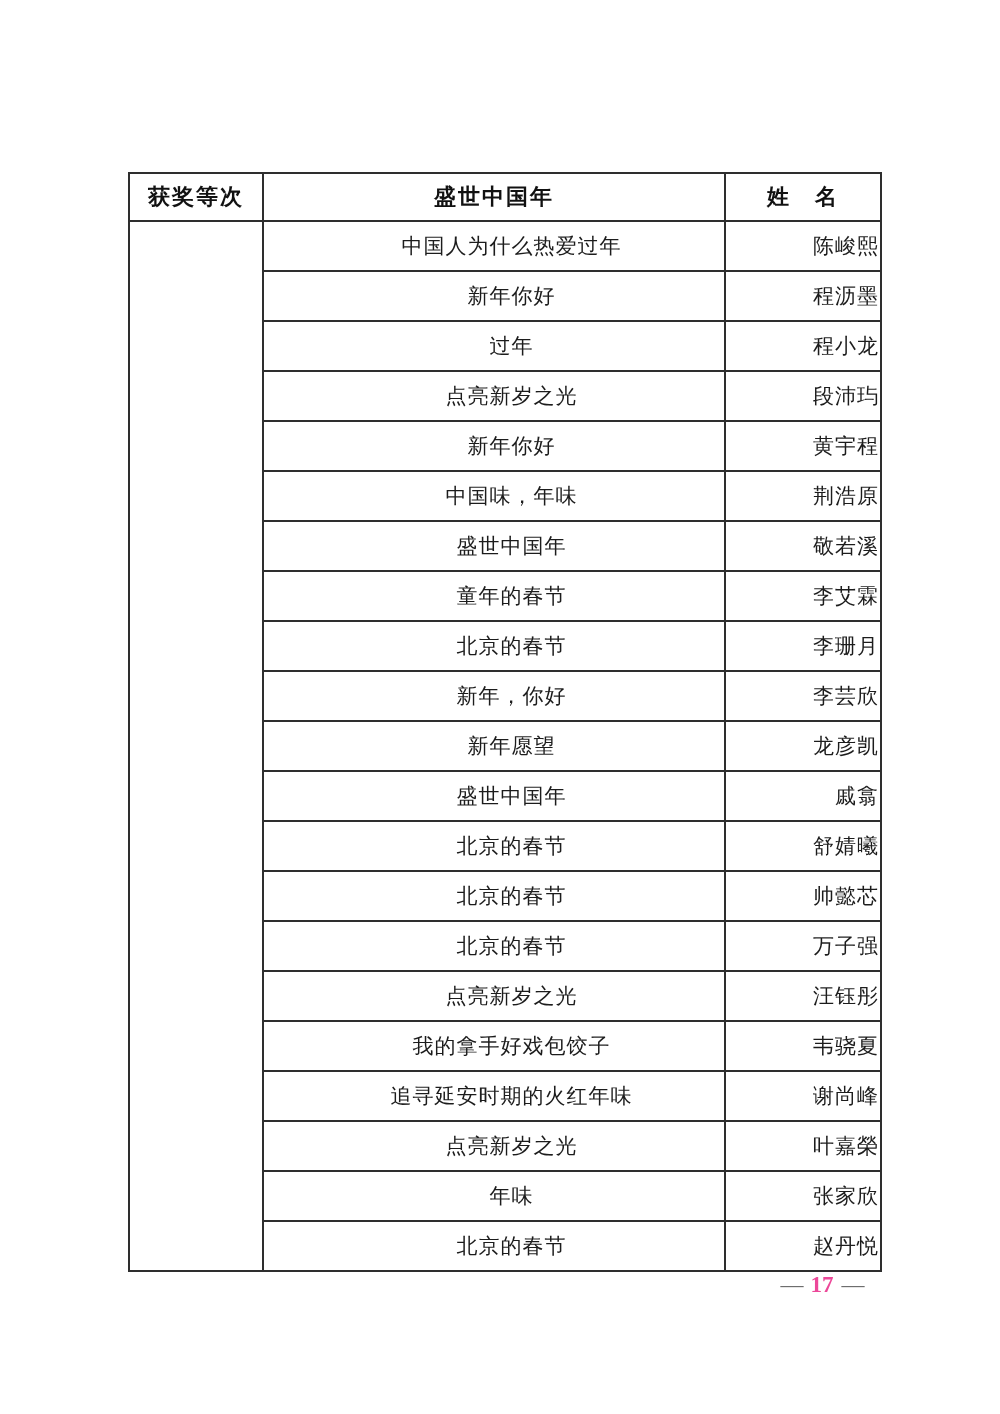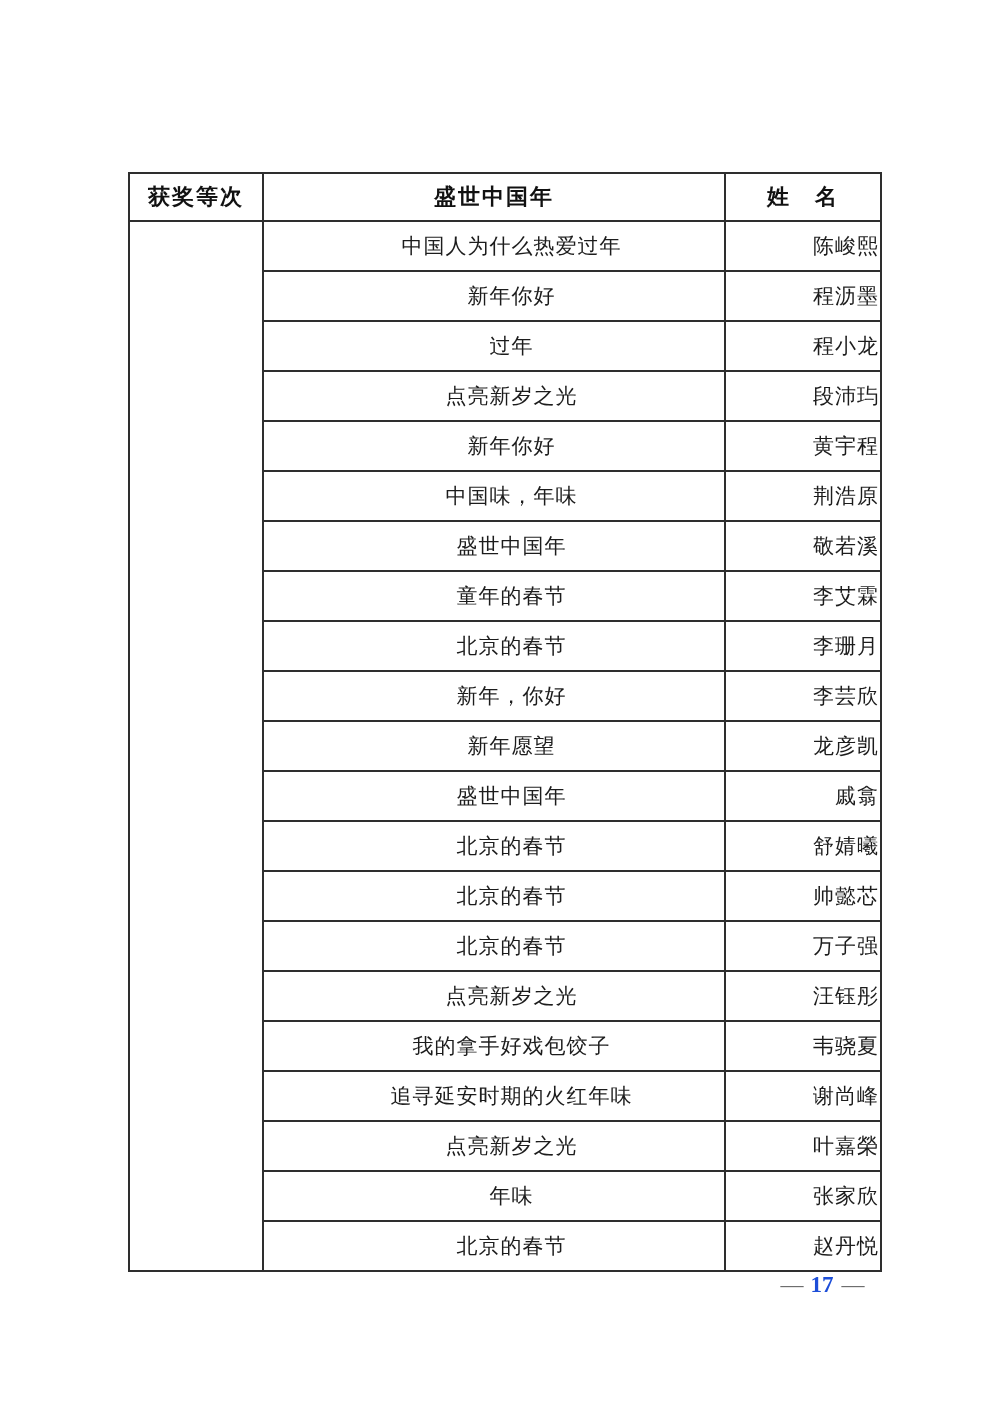--- a/index.html
+++ b/index.html
@@ -73,21 +73,21 @@
     color: #111111;
     white-space: nowrap;
   }
   .page-footer .dash {
     color: #6e6e6e;
     letter-spacing: -1px;
   }
   .page-footer .num {
     padding: 0 8px;
     font-weight: bold;
-    color: #1d4ed8;
+    color: #ec4899;
   }
 </style>
 </head>
 <body>
 
 <div class="page">
 
   <table class="award-table">
     <colgroup>
       <col class="c-award">

